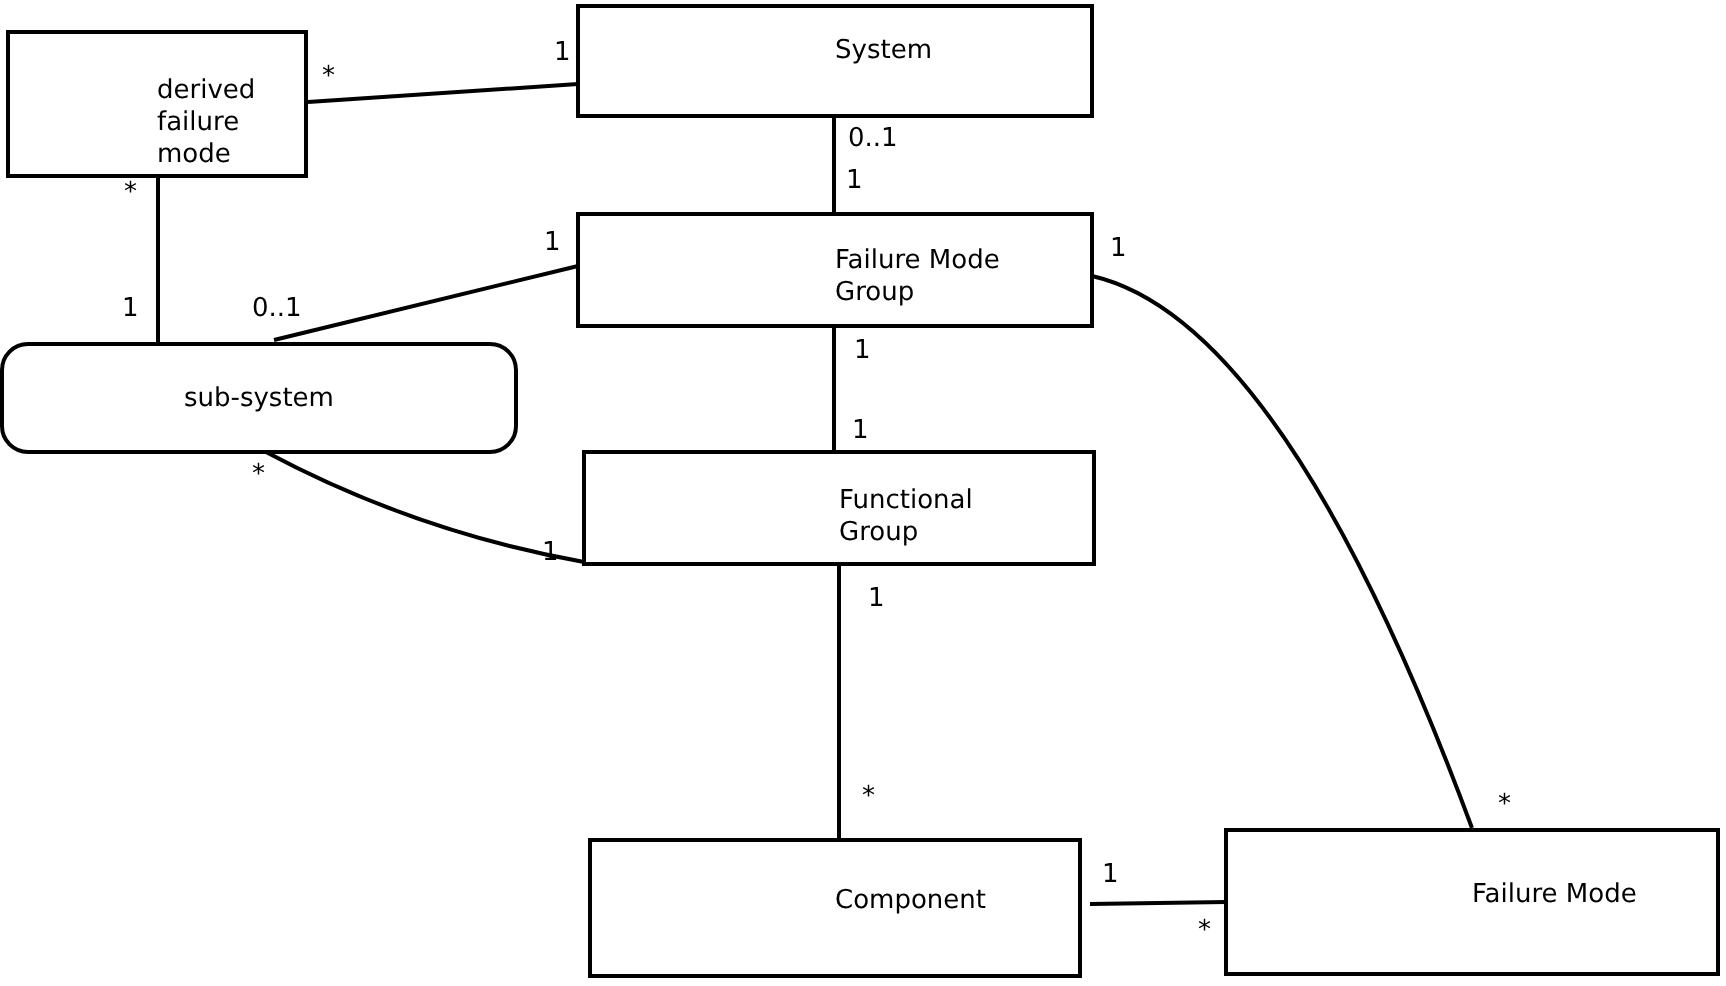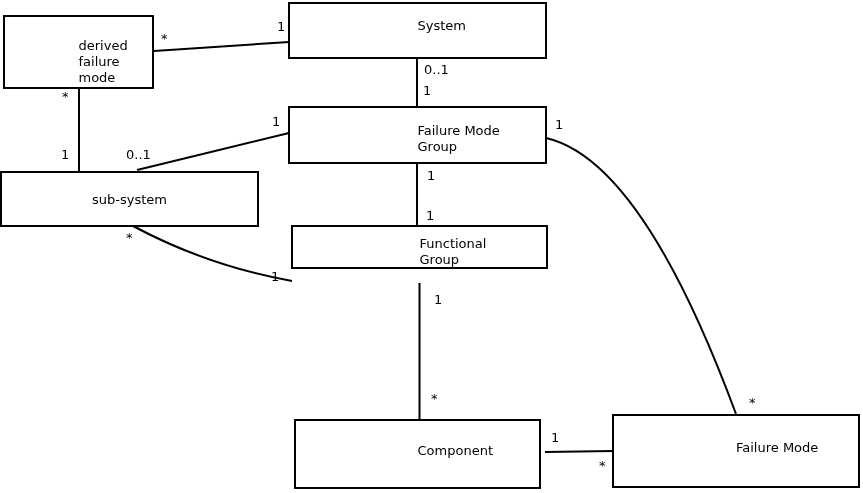--- a/index.html
+++ b/index.html
@@ -78,25 +78,25 @@
 
   <div class="node" style="left:288px; top:2px; width:259px; height:57px;">
     <span class="node-label" style="margin-top:-5px;">System</span>
   </div>
 
   <div class="node" style="left:288px; top:106px; width:259px; height:58px;">
     <span class="node-label" style="margin-top:4px;">Failure Mode
 Group</span>
   </div>
 
-  <div class="node" style="left:0px; top:171px; width:259px; height:56px;">
+  <div class="node" style="left:0px; top:171px; width:259px; height:56px;border-radius:14px;">
     <span class="node-label centered" style="margin-top:1px;">sub-system</span>
   </div>
 
-  <div class="node" style="left:291px; top:225px; width:257px; height:44px;">
+  <div class="node" style="left:291px; top:225px; width:257px; height:58px;">
     <span class="node-label" style="margin-top:5px;">Functional
 Group</span>
   </div>
 
   <div class="node" style="left:294px; top:419px; width:247px; height:70px;">
     <span class="node-label" style="margin-top:-3px;">Component</span>
   </div>
 
   <div class="node" style="left:612px; top:414px; width:248px; height:74px;">
     <span class="node-label" style="margin-top:-3px;">Failure Mode</span>

